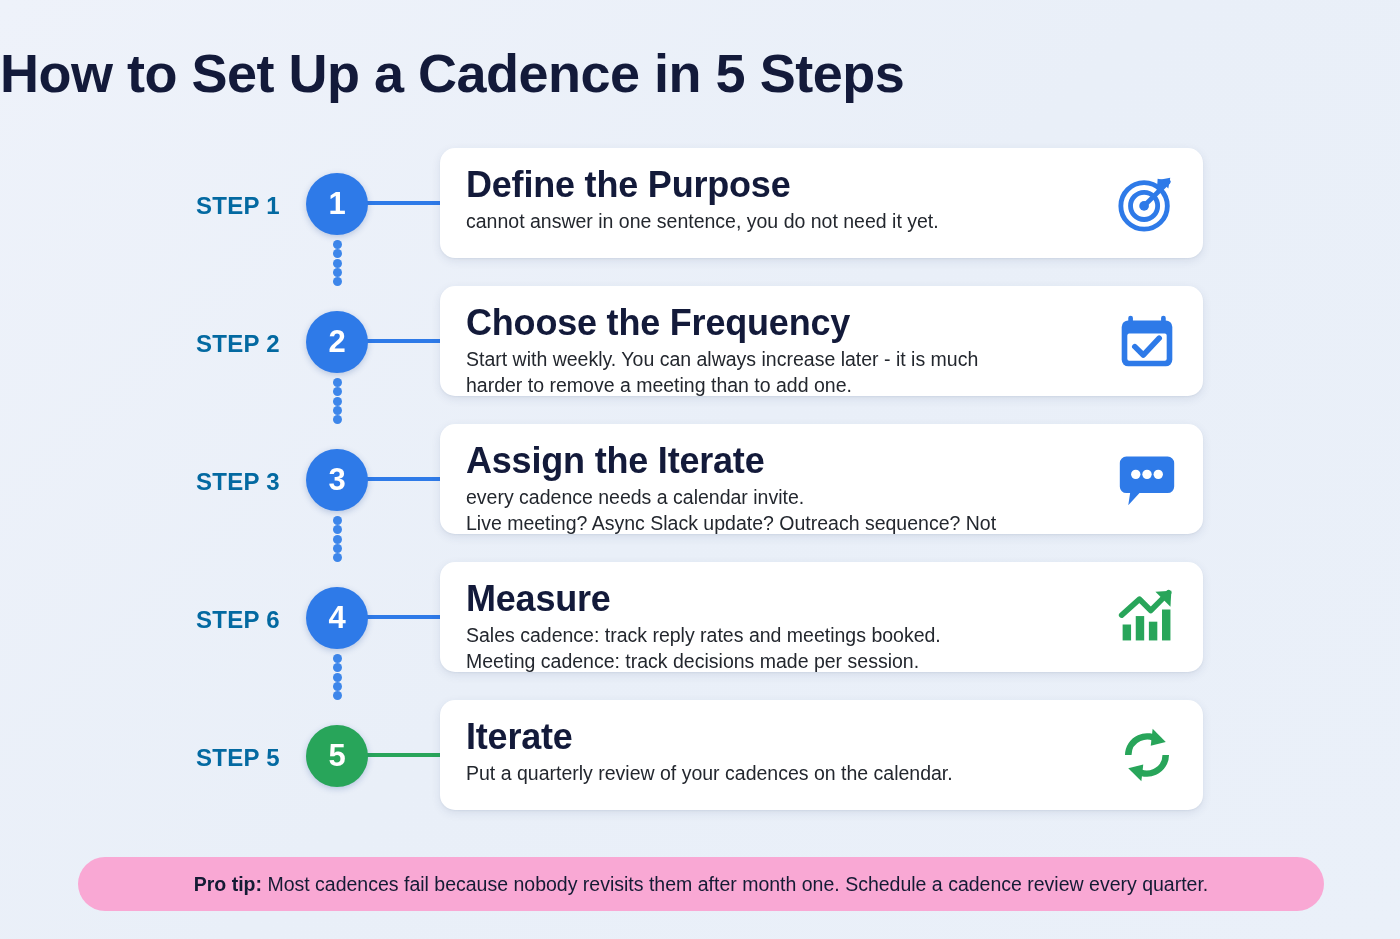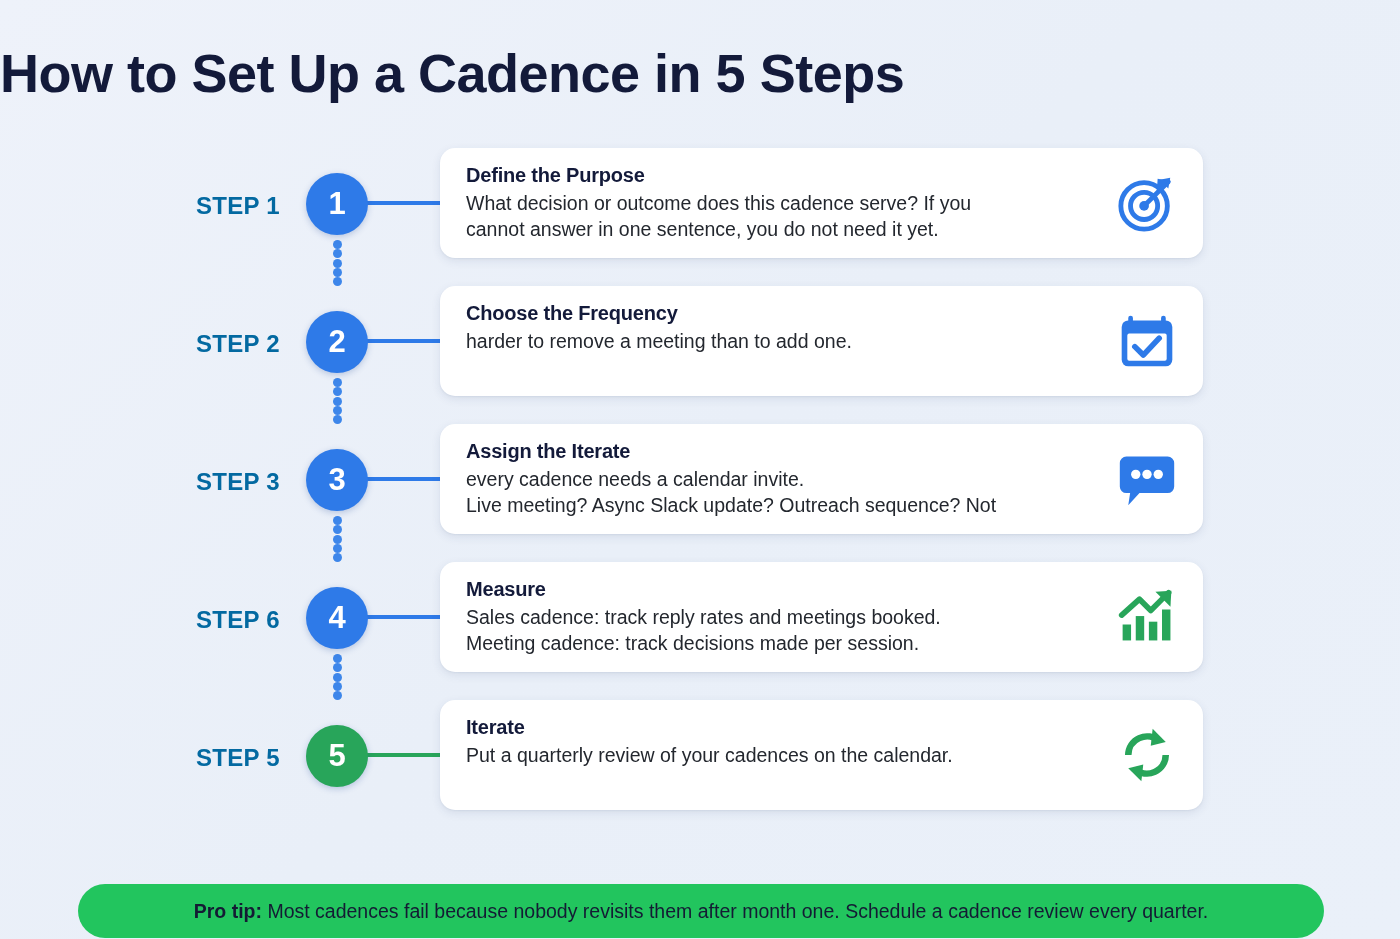--- a/index.html
+++ b/index.html
@@ -115,21 +115,21 @@
     width: 763px;
     height: 110px;
     background: #ffffff;
     border-radius: 15px;
     box-shadow: 0 3px 10px rgba(40,60,110,0.10), 0 1px 2px rgba(40,60,110,0.06);
     box-sizing: border-box;
     padding: 16px 120px 14px 26px;
     z-index: 2;
   }
   .card-title {
-    font-size: 20px;
+    font-size: 36px;
     font-weight: bold;
     color: #131a3a;
     line-height: 1.15;
     margin-bottom: 4px;
     letter-spacing: -0.2px;
   }
   .card-desc {
     font-size: 19.5px;
     color: #23272e;
     line-height: 1.32;
@@ -144,24 +144,24 @@
     height: 68px;
     display: flex;
     align-items: center;
     justify-content: center;
   }
 
   
   .protip {
     position: absolute;
     left: 78px;
-    top: 884px;
+    top: 857px;
     width: 1246px;
     height: 54px;
-    background: #22c55e;
+    background: #f9a8d4;
     border-radius: 27px;
     display: flex;
     align-items: center;
     justify-content: center;
     box-sizing: border-box;
     padding: 0 28px;
   }
   .protip-text {
     font-size: 19.5px;
     color: #141b34;
@@ -183,21 +183,20 @@
     <div class="connector"></div>
     <div class="dots">
         <i></i>
         <i></i>
         <i></i>
         <i></i>
         <i></i>
       </div>
     <div class="card">
       <div class="card-title">Define the Purpose</div>
-      <div class="card-desc">What decision or outcome does this cadence serve? If you</div>
       <div class="card-desc">cannot answer in one sentence, you do not need it yet.</div>
       <div class="card-icon">
         <svg width="62" height="62" viewBox="0 0 64 64">
           <circle cx="29" cy="35" r="24" fill="none" stroke="#2e7ae8" stroke-width="5"></circle>
           <circle cx="29" cy="35" r="14" fill="none" stroke="#2e7ae8" stroke-width="5"></circle>
           <circle cx="29" cy="35" r="5" fill="#2e7ae8"></circle>
           <path d="M29 35 L54 10" stroke="#2e7ae8" stroke-width="5" stroke-linecap="round"></path>
           <path d="M45 8 L56 6 L54 17 Z" fill="#2e7ae8"></path>
           <path d="M42 21 L54 9 L43 7 Z" fill="#2e7ae8"></path>
         </svg>
@@ -211,20 +210,21 @@
     <div class="connector"></div>
     <div class="dots">
         <i></i>
         <i></i>
         <i></i>
         <i></i>
         <i></i>
       </div>
     <div class="card">
       <div class="card-title">Choose the Frequency</div>
+      <div class="card-desc">Start with weekly. You can always increase later - it is much</div>
       <div class="card-desc">harder to remove a meeting than to add one.</div>
       <div class="card-icon">
         <svg width="60" height="60" viewBox="0 0 64 64">
           <rect x="12" y="5" width="5" height="11" rx="2.5" fill="#2e7ae8"></rect>
           <rect x="47" y="5" width="5" height="11" rx="2.5" fill="#2e7ae8"></rect>
           <rect x="5" y="10" width="54" height="49" rx="7" fill="#2e7ae8"></rect>
           <rect x="11" y="24" width="42" height="29" rx="2" fill="#ffffff"></rect>
           <path d="M19 38 L28 47 L45 29" fill="none" stroke="#2e7ae8" stroke-width="6" stroke-linecap="round" stroke-linejoin="round"></path>
         </svg>
       </div>

